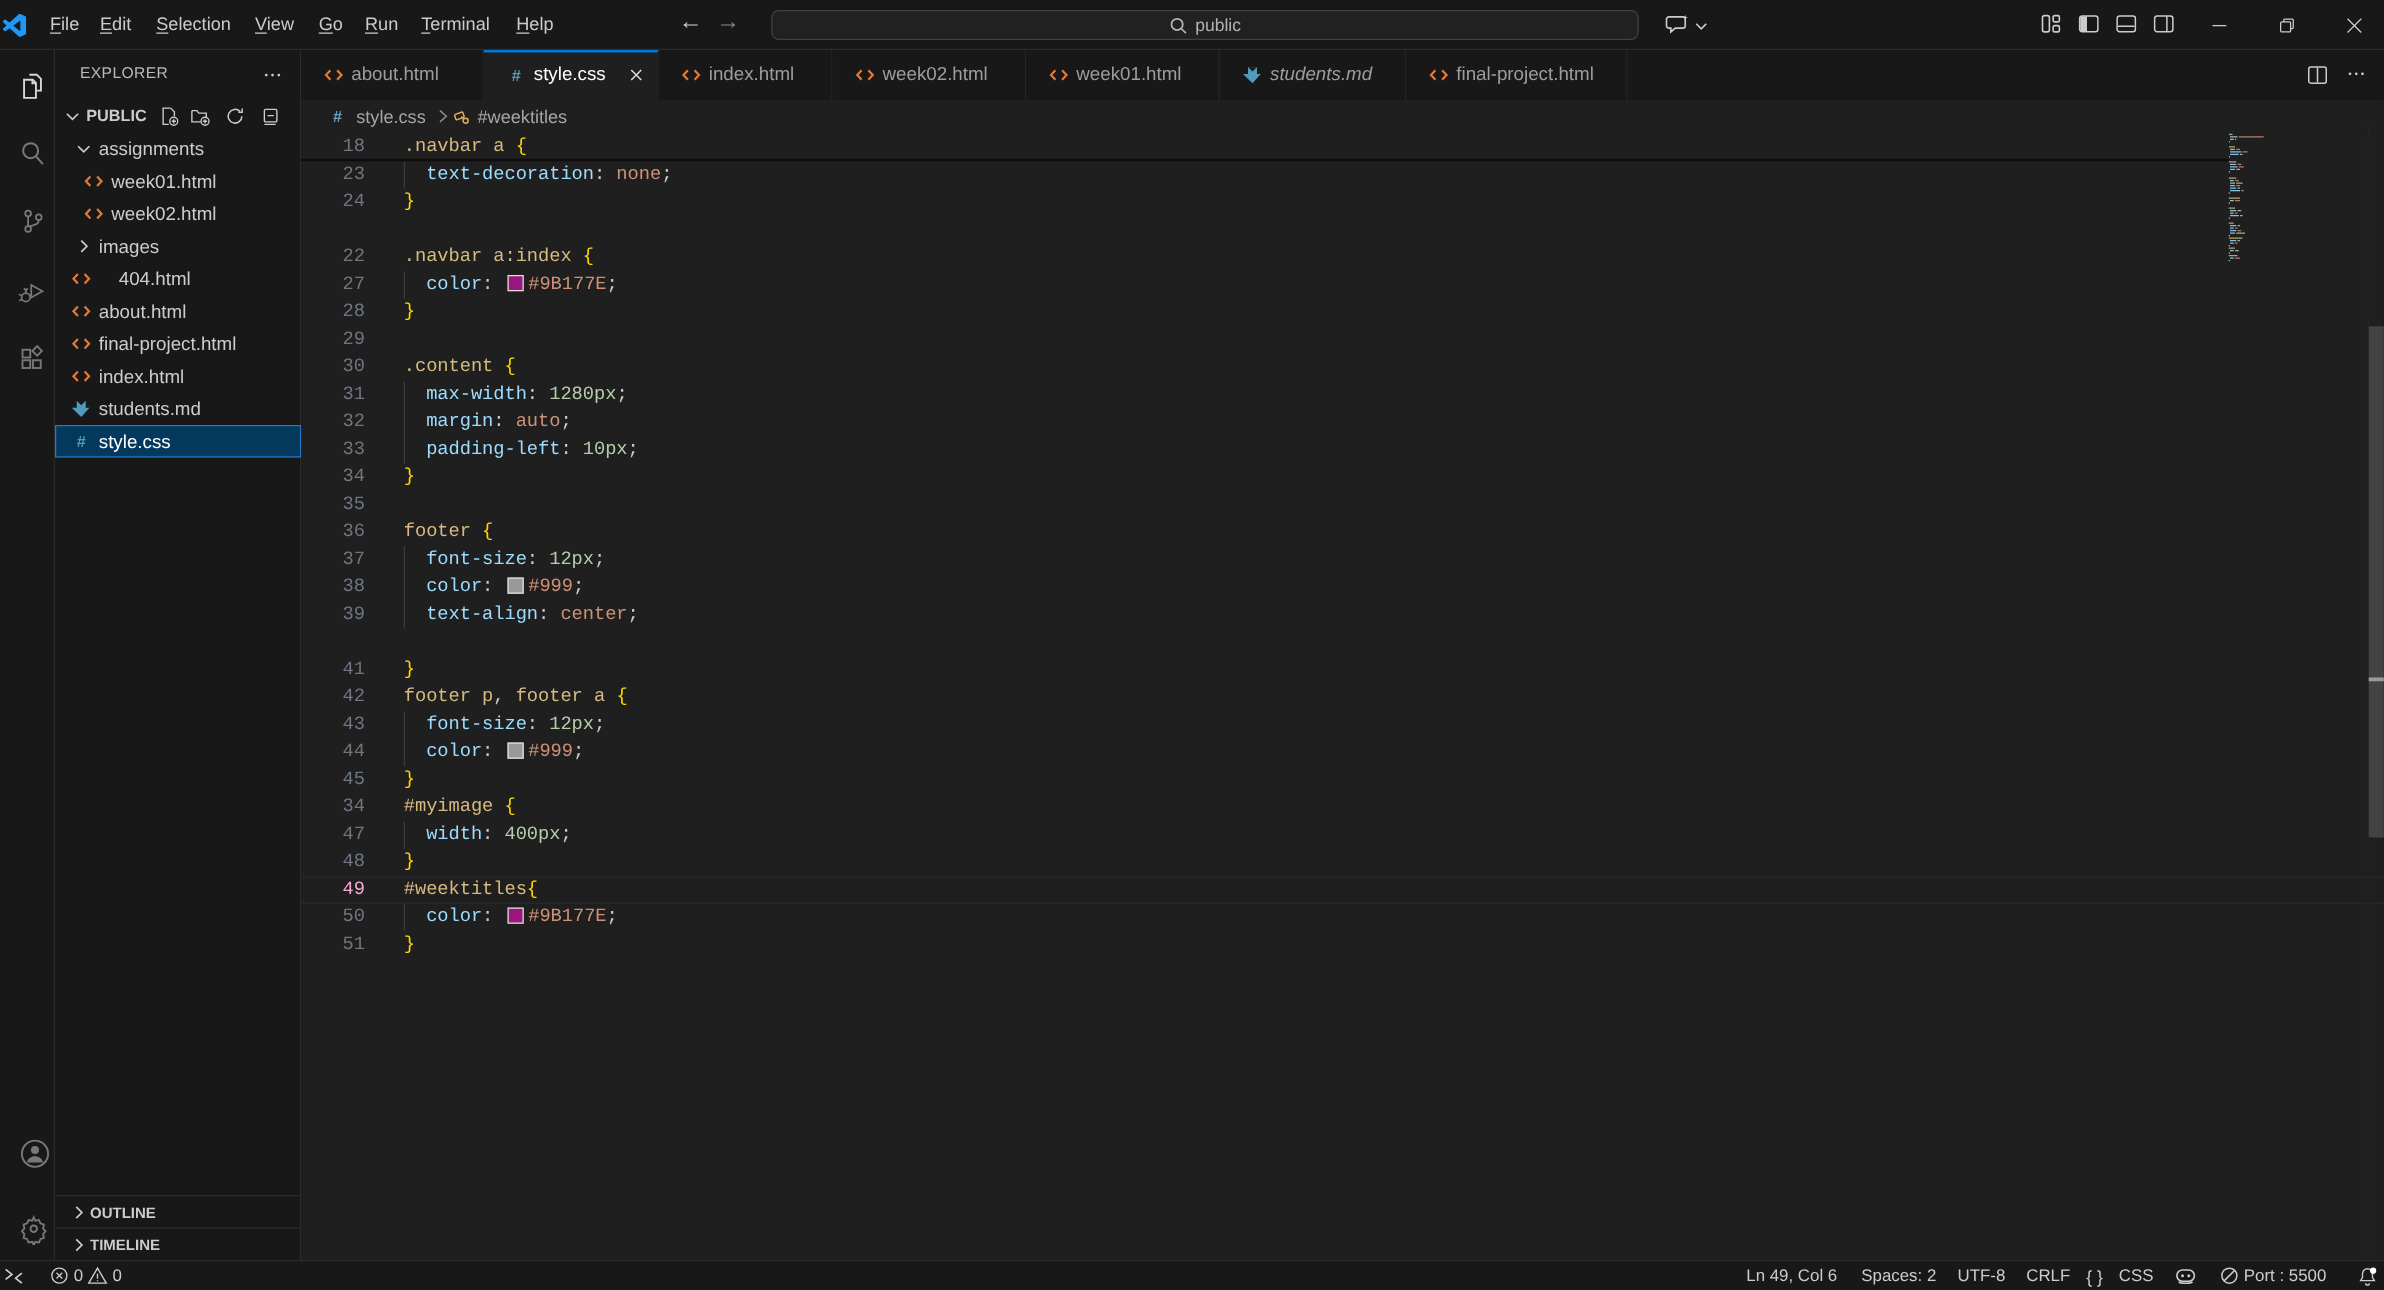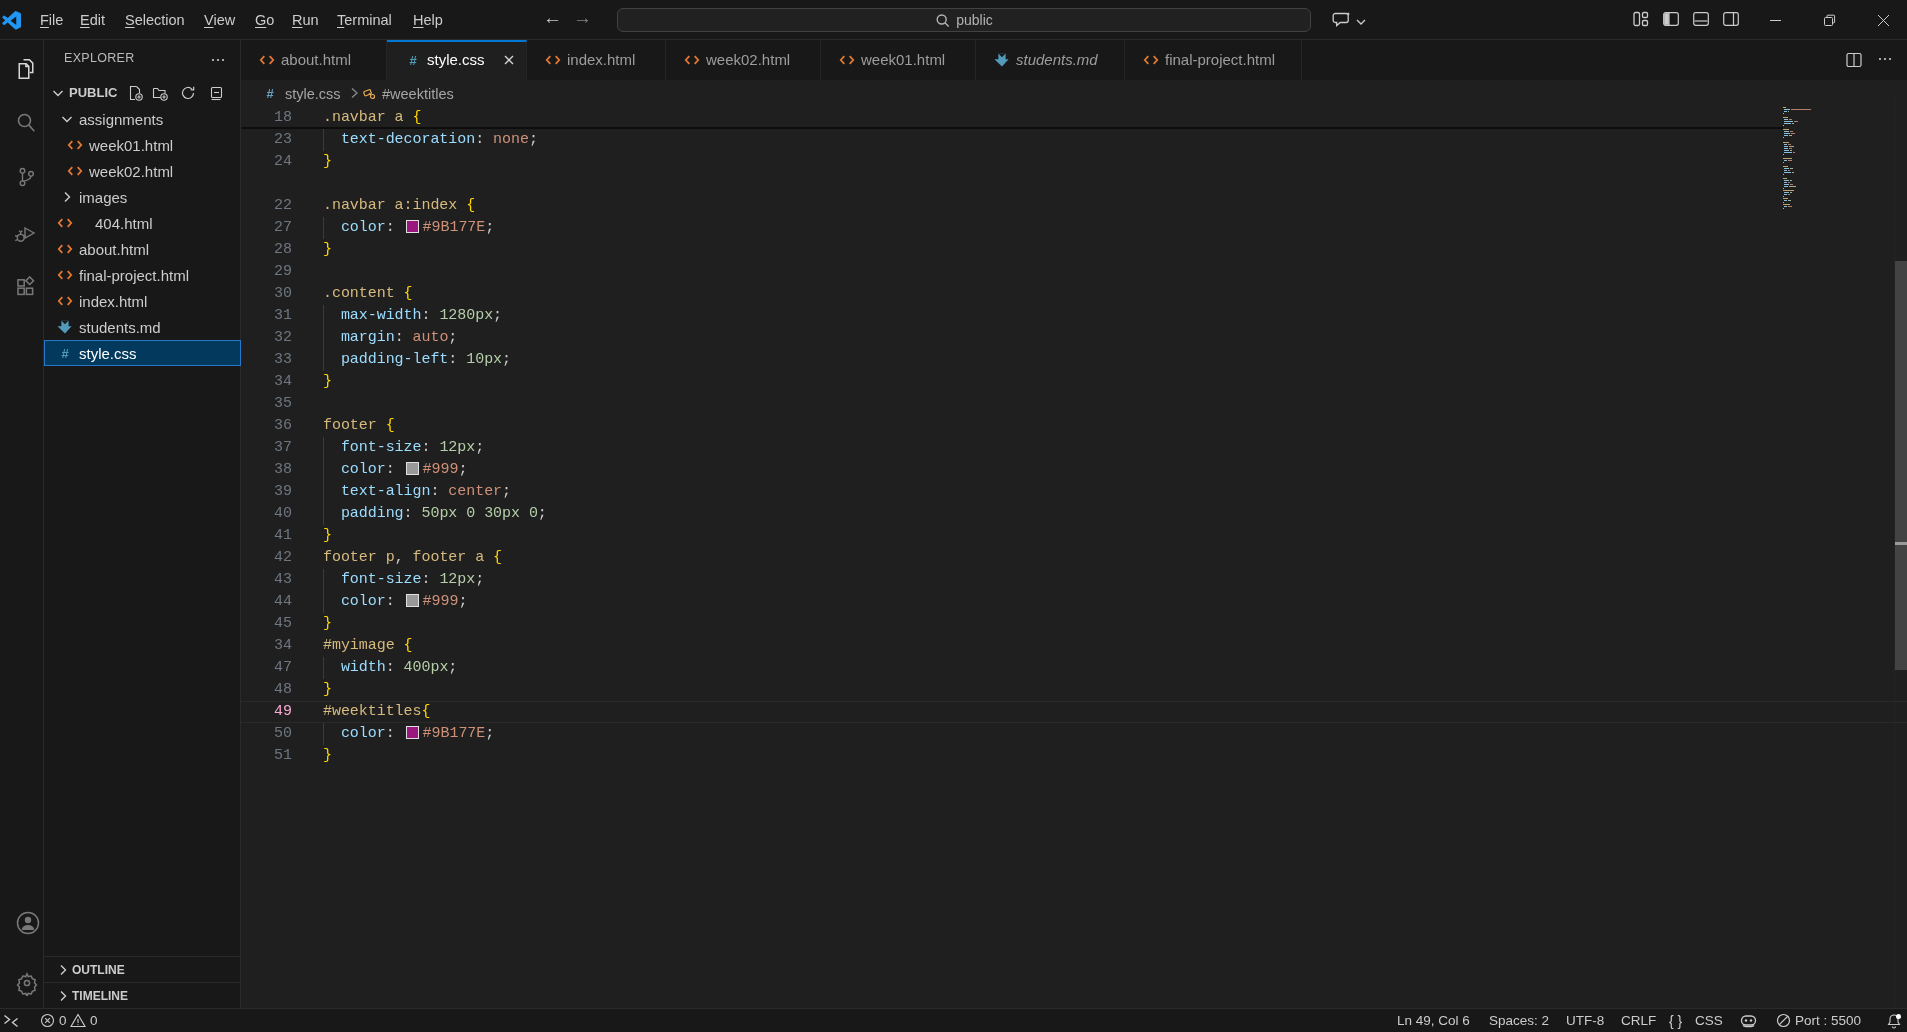--- a/index.html
+++ b/index.html
@@ -383,21 +383,20 @@
 <div class="crow" style="top:176px"><span class="gut">30</span><span class="ct"><span class="sel">.content</span><span class="pu"> </span><span class="br">{</span></span></div>
 <div class="crow" style="top:198px"><i class="guide"></i><span class="gut">31</span><span class="ct"><span>  </span><span class="pr">max-width</span><span class="pu">:</span><span class="pu"> </span><span class="nu">1280px</span><span class="pu">;</span></span></div>
 <div class="crow" style="top:220px"><i class="guide"></i><span class="gut">32</span><span class="ct"><span>  </span><span class="pr">margin</span><span class="pu">:</span><span class="pu"> </span><span class="va">auto</span><span class="pu">;</span></span></div>
 <div class="crow" style="top:242px"><i class="guide"></i><span class="gut">33</span><span class="ct"><span>  </span><span class="pr">padding-left</span><span class="pu">:</span><span class="pu"> </span><span class="nu">10px</span><span class="pu">;</span></span></div>
 <div class="crow" style="top:264px"><span class="gut">34</span><span class="ct"><span class="br">}</span></span></div>
 <div class="crow" style="top:286px"><span class="gut">35</span><span class="ct"></span></div>
 <div class="crow" style="top:308px"><span class="gut">36</span><span class="ct"><span class="sel">footer</span><span class="pu"> </span><span class="br">{</span></span></div>
 <div class="crow" style="top:330px"><i class="guide"></i><span class="gut">37</span><span class="ct"><span>  </span><span class="pr">font-size</span><span class="pu">:</span><span class="pu"> </span><span class="nu">12px</span><span class="pu">;</span></span></div>
 <div class="crow" style="top:352px"><i class="guide"></i><span class="gut">38</span><span class="ct"><span>  </span><span class="pr">color</span><span class="pu">:</span><span class="pu"> </span><i class="sw" style="background:#999999"></i><span class="va">#999</span><span class="pu">;</span></span></div>
 <div class="crow" style="top:374px"><i class="guide"></i><span class="gut">39</span><span class="ct"><span>  </span><span class="pr">text-align</span><span class="pu">:</span><span class="pu"> </span><span class="va">center</span><span class="pu">;</span></span></div>
-<div class="crow" style="top:396px"><i class="guide"></i><span class="gut">40</span><span class="ct"><span>  </span><span class="pr">padding</span><span class="pu">:</span><span class="pu"> </span><span class="nu">50px 0 30px 0</span><span class="pu">;</span></span></div>
 <div class="crow" style="top:418px"><span class="gut">41</span><span class="ct"><span class="br">}</span></span></div>
 <div class="crow" style="top:440px"><span class="gut">42</span><span class="ct"><span class="sel">footer p</span><span class="pu">,</span><span class="sel"> footer a</span><span class="pu"> </span><span class="br">{</span></span></div>
 <div class="crow" style="top:462px"><i class="guide"></i><span class="gut">43</span><span class="ct"><span>  </span><span class="pr">font-size</span><span class="pu">:</span><span class="pu"> </span><span class="nu">12px</span><span class="pu">;</span></span></div>
 <div class="crow" style="top:484px"><i class="guide"></i><span class="gut">44</span><span class="ct"><span>  </span><span class="pr">color</span><span class="pu">:</span><span class="pu"> </span><i class="sw" style="background:#999999"></i><span class="va">#999</span><span class="pu">;</span></span></div>
 <div class="crow" style="top:506px"><span class="gut">45</span><span class="ct"><span class="br">}</span></span></div>
 <div class="crow" style="top:528px"><span class="gut">34</span><span class="ct"><span class="sel">#myimage</span><span class="pu"> </span><span class="br">{</span></span></div>
 <div class="crow" style="top:550px"><i class="guide"></i><span class="gut">47</span><span class="ct"><span>  </span><span class="pr">width</span><span class="pu">:</span><span class="pu"> </span><span class="nu">400px</span><span class="pu">;</span></span></div>
 <div class="crow" style="top:572px"><span class="gut">48</span><span class="ct"><span class="br">}</span></span></div>
 <div class="crow" style="top:594px"><div class="curline"></div><span class="gut cur">49</span><span class="ct"><span class="sel">#weektitles</span><span class="br">{</span></span></div>
 <div class="crow" style="top:616px"><i class="guide"></i><span class="gut">50</span><span class="ct"><span>  </span><span class="pr">color</span><span class="pu">:</span><span class="pu"> </span><i class="sw" style="background:#9B177E"></i><span class="va">#9B177E</span><span class="pu">;</span></span></div>

